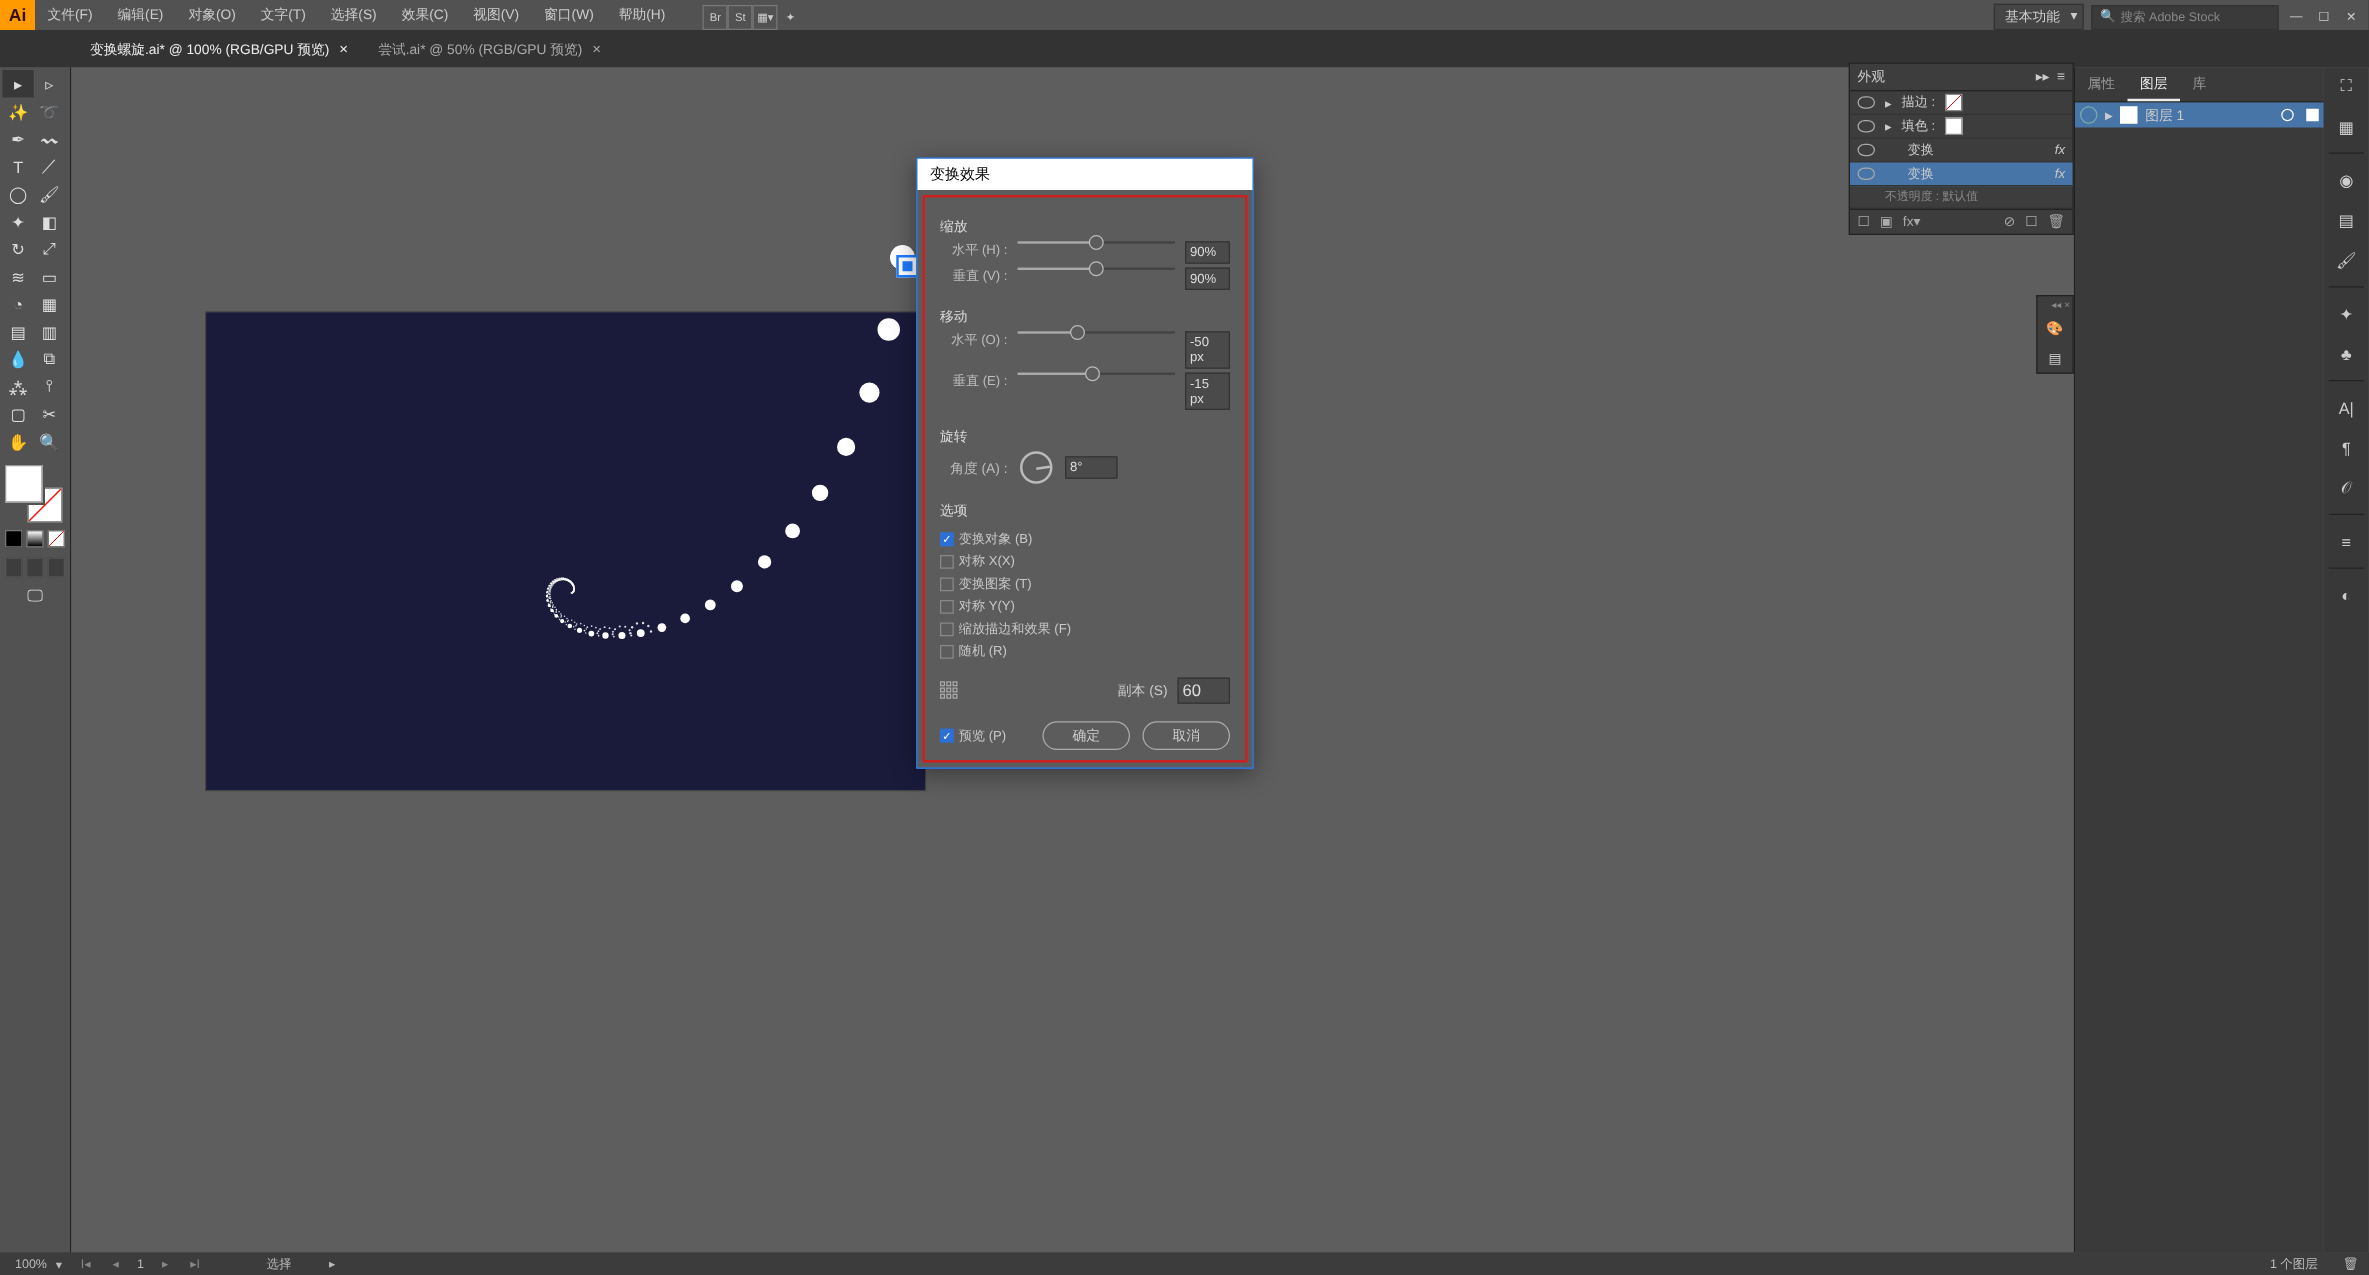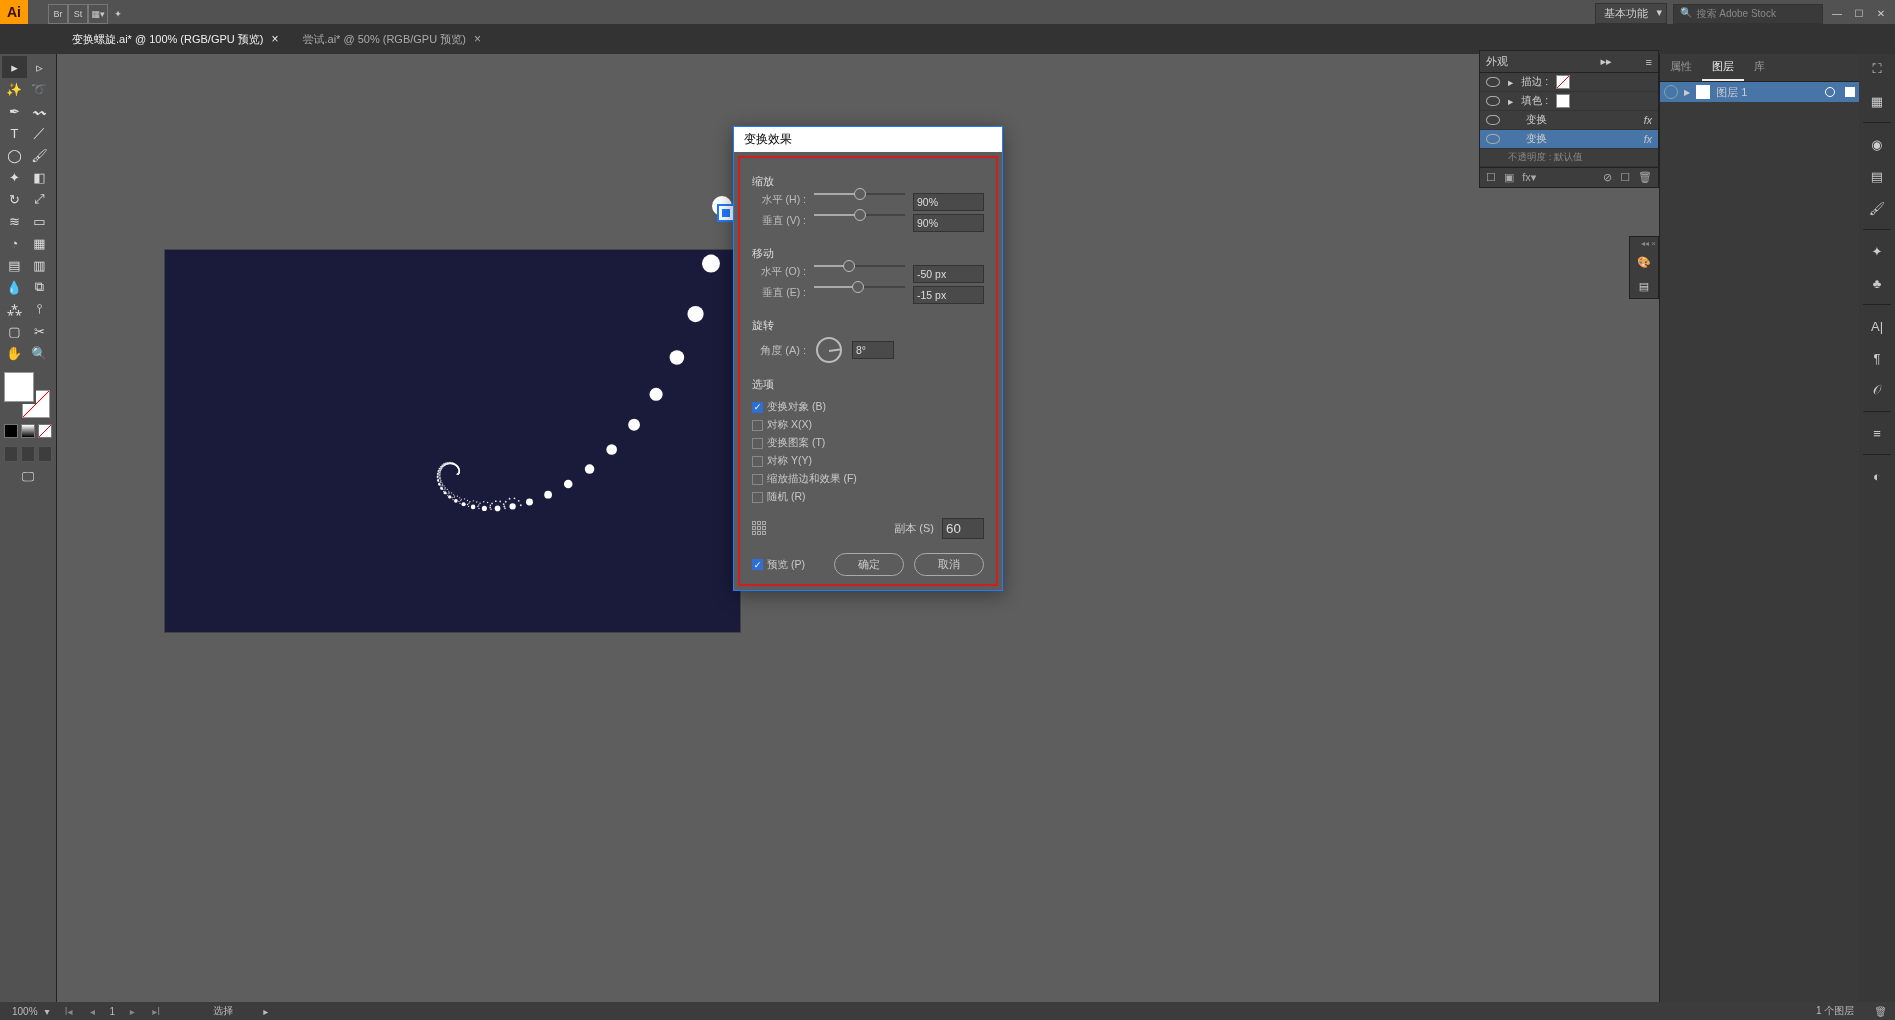--- a/index.html
+++ b/index.html
@@ -50,21 +50,21 @@
 .dialog { position: absolute; top: 126px; left: 733px; width: 270px; background: #5c5c5c; border: 1px solid #1f7cff; box-shadow: 0 4px 18px rgba(0,0,0,.4); }
 .dialog-title { background: #fff; color: #000; padding: 4px 10px; font-size: 12px; }
 .dialog-body { padding: 4px; }
 .hl-box { border: 2px solid #cc2020; padding: 10px 12px 8px; }
 .sec-title { margin: 6px 0 4px; color: #dcdcdc; font-size: 11px; }
 .row { display: flex; align-items: flex-start; margin: 3px 0; gap: 8px; }
 .row label { width: 54px; text-align: right; color: #bdbdbd; font-size: 10.5px; }
 .slider { flex: 1; height: 2px; background: #444; position: relative; }
 .slider .bar { position: absolute; height: 2px; background: #aaa; top: 0; left: 0; }
 .slider .thumb { position: absolute; top: -5px; width: 12px; height: 12px; border-radius: 50%; border: 1.5px solid #bbb; background: #5c5c5c; transform: translateX(-50%); }
-.valbox { width: 71px; background: #4a4a4a; border: 1px solid #333; padding: 2px 3px; color: #ddd; font-size: 10.5px; }
+.valbox { width: 36px; background: #4a4a4a; border: 1px solid #333; padding: 2px 3px; color: #ddd; font-size: 10.5px; }
 .angle-row { display: flex; align-items: center; gap: 10px; margin-top: 4px; }
 .angle-dial { width: 26px; height: 26px; border-radius: 50%; border: 2px solid #bbb; position: relative; }
 .angle-dial::after { content: ""; position: absolute; top: 50%; left: 50%; width: 11px; height: 1.5px; background: #bbb; transform-origin: left; transform: rotate(-8deg); }
 .opts { display: flex; flex-wrap: wrap; gap: 0 24px; margin-top: 6px; }
 .opt { display: flex; align-items: center; gap: 4px; width: 112px; margin: 2px 0; font-size: 10.5px; color: #c8c8c8; }
 .cb { width: 11px; height: 11px; border: 1px solid #888; display: inline-flex; align-items: center; justify-content: center; font-size: 9px; }
 .cb.checked { background: #2d6fd4; border-color: #2d6fd4; color: #fff; }
 .copies-row { display: flex; align-items: center; gap: 8px; margin-top: 12px; justify-content: flex-end; }
 .copies-row .icon9 { width: 22px; font-size: 14px; color: #ccc; margin-right: auto; display: flex; flex-wrap: wrap; width: 16px; }
 .copies-row .icon9 span { width: 4px; height: 4px; border: 1px solid #aaa; margin: 0 1px 1px 0; }
@@ -84,21 +84,21 @@
 .panel-tabs span.act { color: #eee; border-bottom: 2px solid #eee; }
 .layers-body { flex: 1; }
 .layer-row { display: flex; align-items: center; height: 20px; background: #4875a7; padding: 0 4px; gap: 6px; }
 .eye { width: 14px; height: 14px; border: 1px solid #7aa; border-radius: 50%; }
 .chev { font-size: 8px; }
 .layer-thumb { width: 14px; height: 14px; background: #fff; }
 .layer-circ { width: 10px; height: 10px; border: 1.5px solid #fff; border-radius: 50%; margin-left: auto; }
 
 
 .appearance { position: absolute; top: 50px; right: 236px; width: 180px; background: #3d3d3d; border: 1px solid #222; }
-.appearance .hdr { display: flex; align-items: center; padding: 3px 6px; border-bottom: 1px solid #222; gap: 28px; }
+.appearance .hdr { display: flex; align-items: center; padding: 3px 6px; border-bottom: 1px solid #222; }
 .appearance .hdr span:first-child { flex: 1; }
 .ap-row { display: flex; align-items: center; padding: 2px 6px; gap: 8px; font-size: 10.5px; border-bottom: 1px solid #343434; }
 .ap-row.sel { background: #4875a7; }
 .ap-eye { width: 14px; height: 10px; border: 1px solid #aaa; border-radius: 50% / 60%; }
 .ap-sw { width: 14px; height: 14px; border: 1px solid #888; }
 .fx { margin-left: auto; font-style: italic; color: #c7c7c7; }
 .ap-foot { display: flex; gap: 8px; padding: 3px 6px; border-top: 1px solid #222; color: #aaa; }
 
 
 .status { position: absolute; left: 0; right: 0; bottom: 0; height: 18px; background: #3c3c3c; display: flex; align-items: center; gap: 10px; padding: 0 8px; font-size: 10px; color: #bbb; }
@@ -110,20 +110,31 @@
 
 .mini-float { position: absolute; top: 236px; right: 236px; width: 30px; background: #3d3d3d; border: 1px solid #222; display: flex; flex-direction: column; align-items: center; padding: 2px; gap: 4px; }
 .mini-float .mh { font-size: 8px; color: #888; align-self: flex-end; }
 .mini-float .ic { width: 20px; height: 20px; display: flex; align-items: center; justify-content: center; }
 </style>
 </head>
 <body>
 
 <div class="menubar">
   <div class="app-icon">Ai</div>
+  <div class="menu-items">
+    <span>文件(F)</span>
+    <span>编辑(E)</span>
+    <span>对象(O)</span>
+    <span>文字(T)</span>
+    <span>选择(S)</span>
+    <span>效果(C)</span>
+    <span>视图(V)</span>
+    <span>窗口(W)</span>
+    <span>帮助(H)</span>
+  </div>
   <div style="width:20px"></div>
   <div class="menubar-icon">Br</div>
   <div class="menubar-icon">St</div>
   <div class="menubar-icon">▦▾</div>
   <div class="menubar-icon" style="border:none">✦</div>
   <div class="menubar-right">
     <div class="workspace-select">基本功能</div>
     <div class="search-box">
         <span>🔍</span>
         <span>搜索 Adobe Stock</span>

